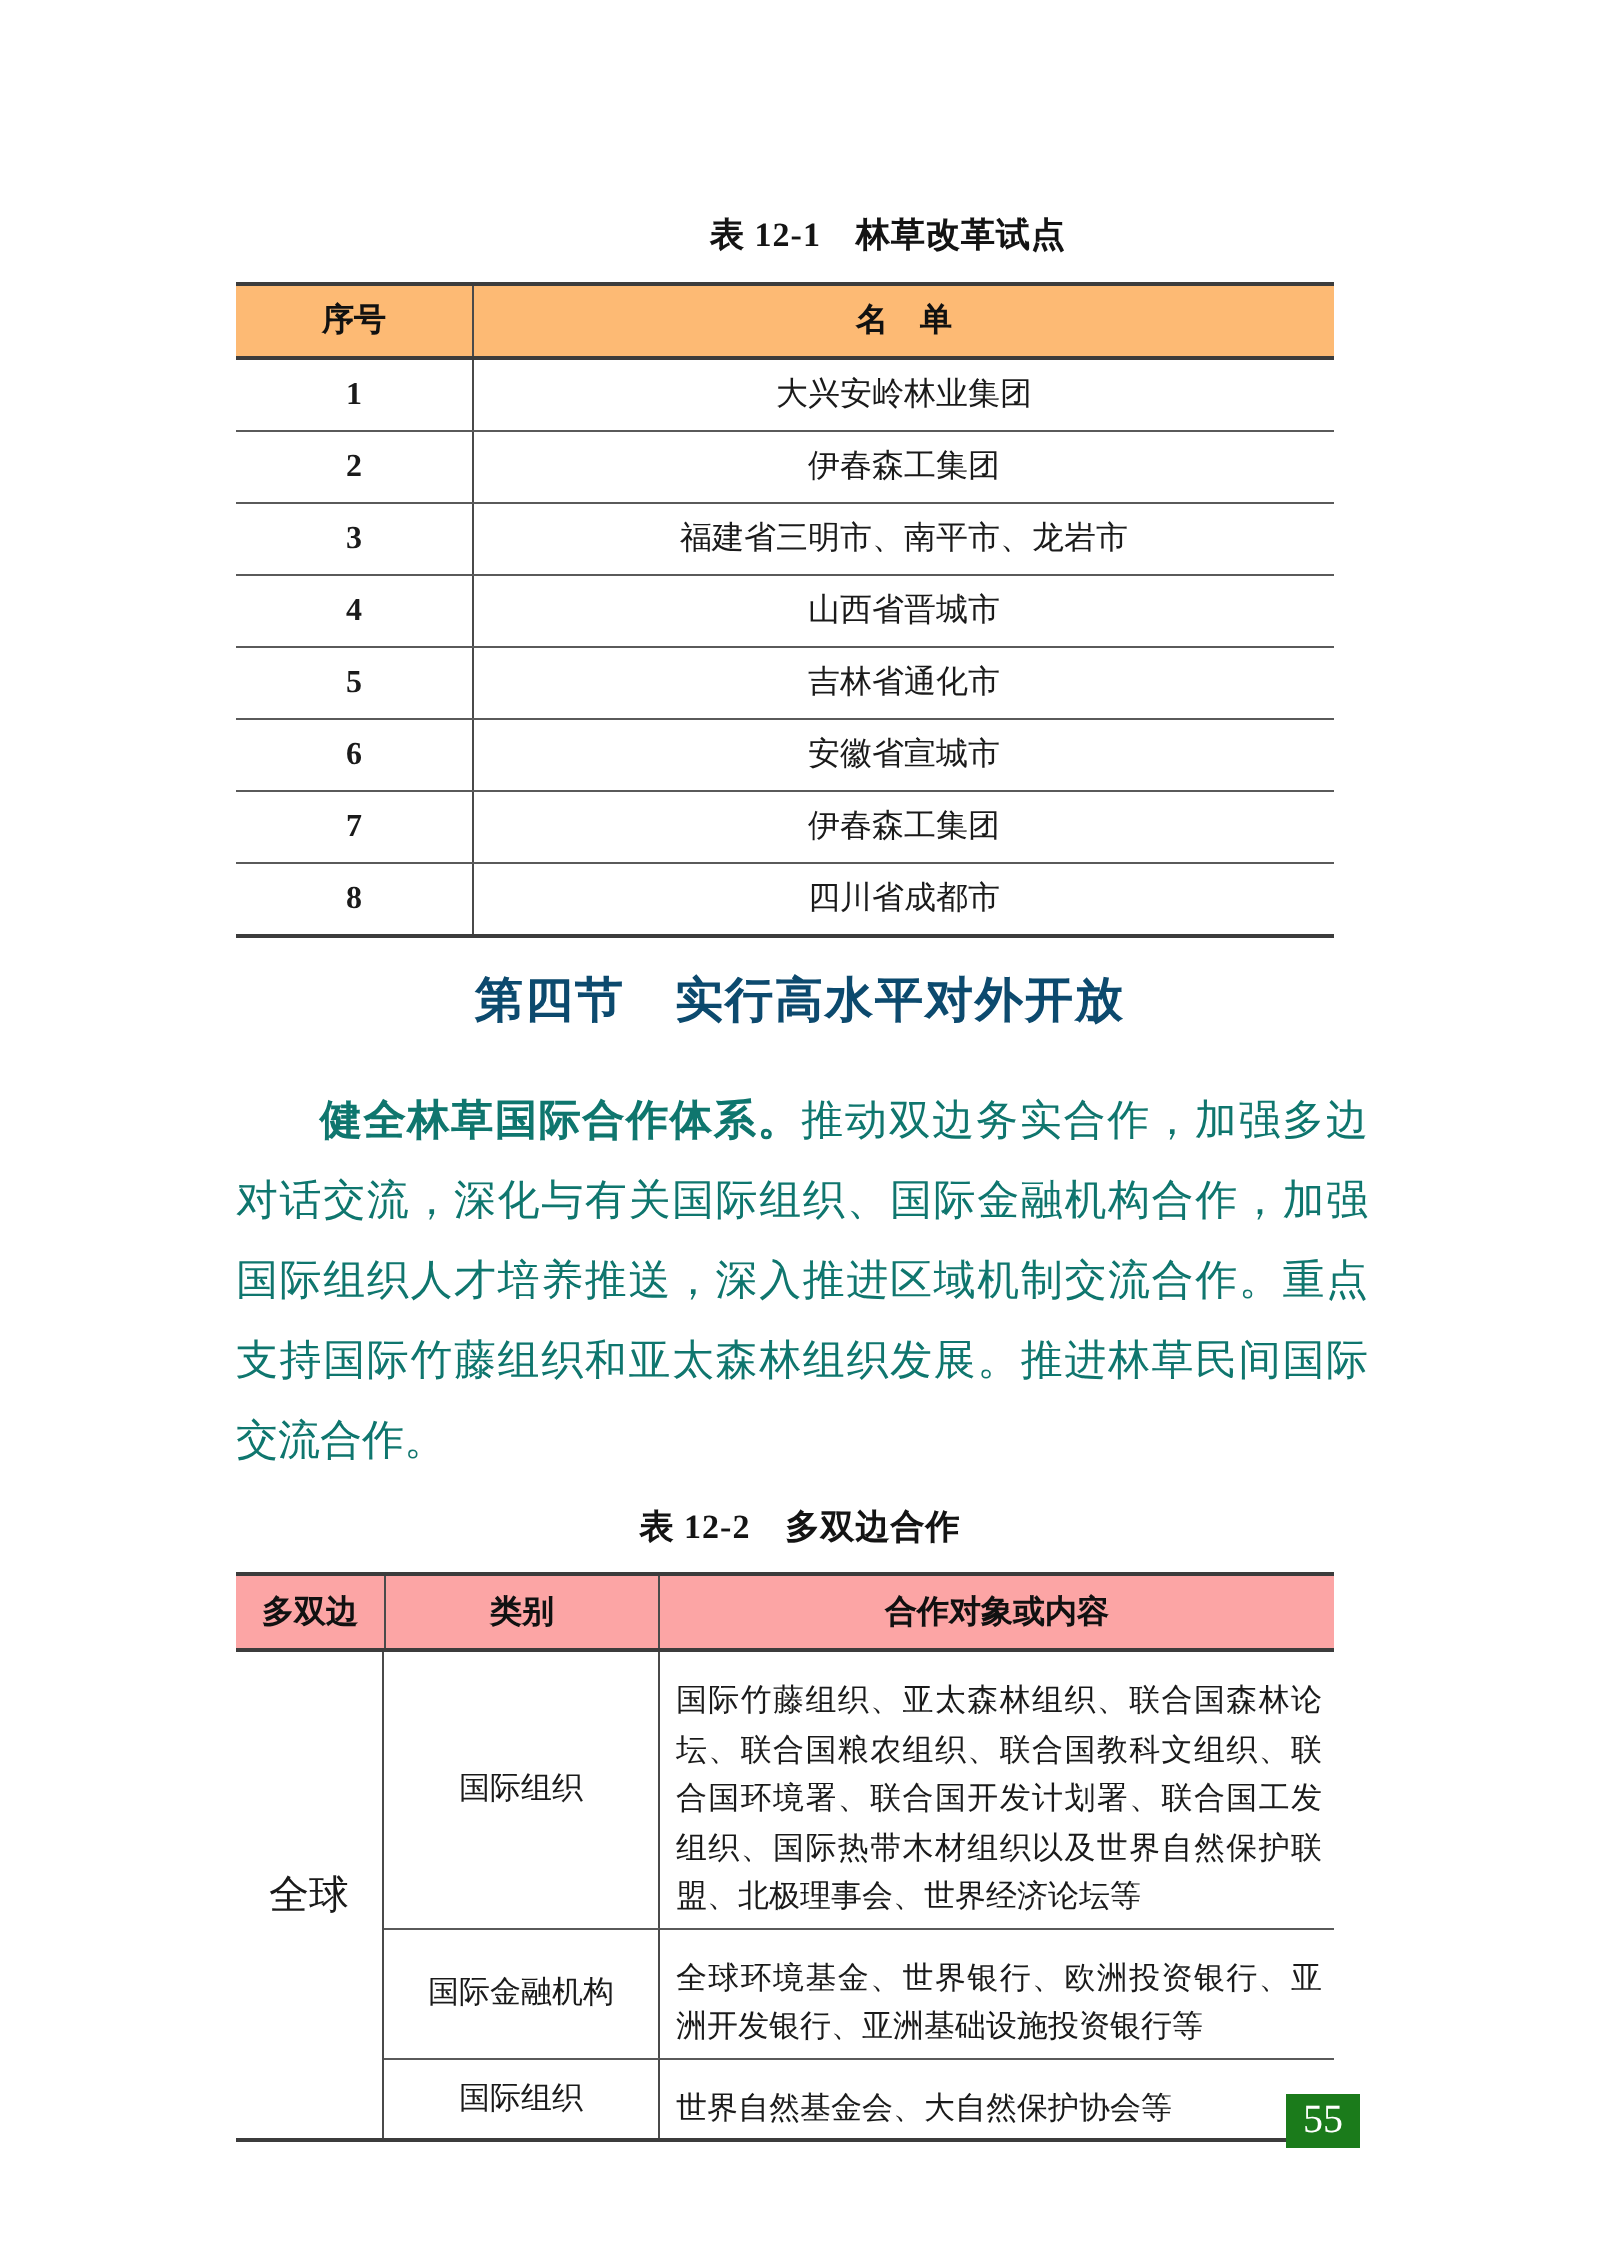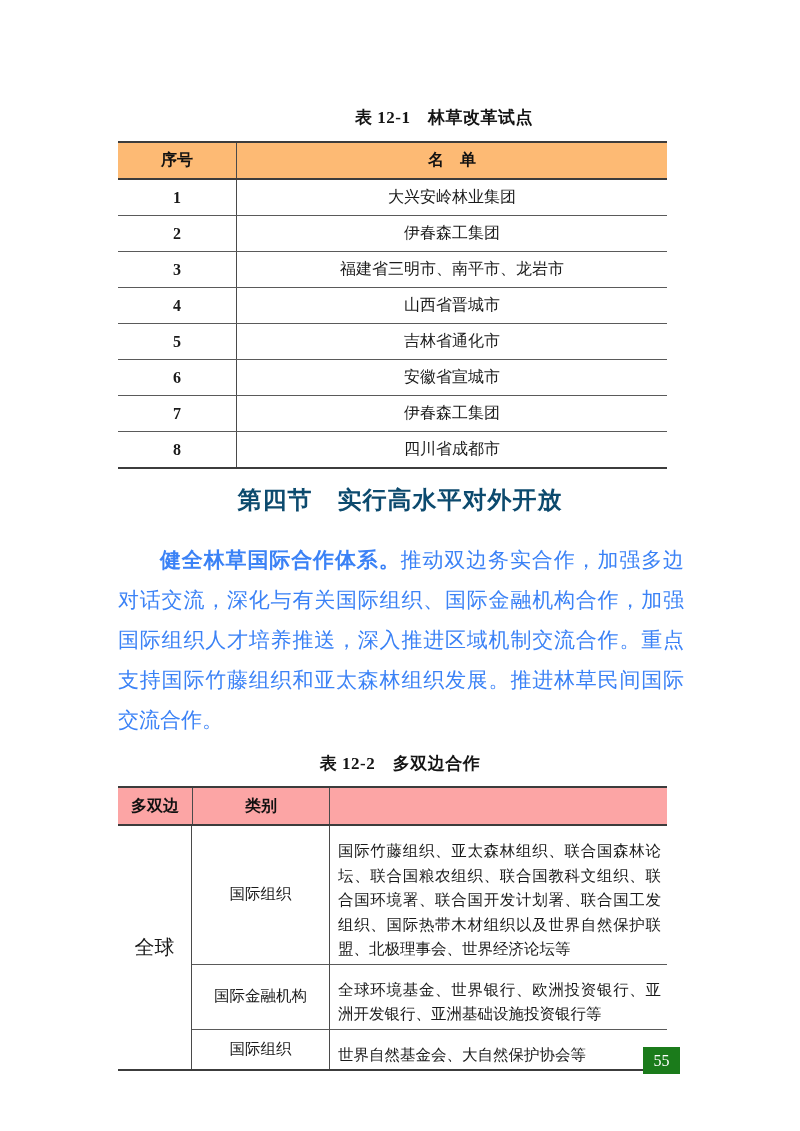--- a/index.html
+++ b/index.html
@@ -31,21 +31,21 @@
   .section-heading{
     position:absolute;top:484px;left:0;width:800px;text-align:center;
     font-family:"Liberation Sans","DejaVu Sans",sans-serif;
     font-weight:bold;font-size:24px;color:#0c4a6e;letter-spacing:1px;
   }
 
   
   .body-para{
     position:absolute;top:540px;left:118px;width:566px;
     font-size:21px;line-height:40px;text-align:justify;text-justify:inter-character;
-    text-indent:2em;color:#3b82f6;
+    text-indent:2em;color:#0f766e;
   }
   .body-para .lead{font-weight:bold;}
 
   
   #table2{top:786px;}
   .t2-header{display:grid;grid-template-columns:74px 138px 337px;height:36px;background:#fca5a5;border-bottom:2px solid #3c3c3c;}
   .t2-header>div{display:flex;align-items:center;justify-content:center;font-weight:bold;font-size:16px;color:#111;}
   .t2-body{display:grid;grid-template-columns:74px 138px 337px;}
   .t2-scope{
     grid-row:1 / span 3;display:flex;align-items:center;justify-content:center;
@@ -58,21 +58,21 @@
   .t2-content{
     font-size:15.5px;line-height:24.5px;padding:13px 6px 2px 8px;
     display:flex;align-items:center;text-align:justify;text-justify:inter-character;
   }
   .t2-sep{border-top:1px solid #5a5a5a;}
 
   
   .page-badge{
     position:absolute;top:1047px;left:643px;width:37px;height:27px;
     background:#1b7b1b;color:#ffffff;display:flex;align-items:center;justify-content:center;
-    font-size:16px;font-family:"Liberation Serif","DejaVu Serif",serif;
+    font-size:20px;font-family:"Liberation Serif","DejaVu Serif",serif;
   }
 </style>
 </head>
 <body>
 
 <div class="page">
 
   <div class="tbl-caption" id="t1-caption">表 12-1　林草改革试点</div>
 
   <div class="tbl" id="table1">
@@ -119,20 +119,21 @@
   <div class="body-para">
     <span class="lead">健全林草国际合作体系。</span><span>推动双边务实合作，加强多边对话交流，深化与有关国际组织、国际金融机构合作，加强国际组织人才培养推送，深入推进区域机制交流合作。重点支持国际竹藤组织和亚太森林组织发展。推进林草民间国际交流合作。</span>
   </div>
 
   <div class="tbl-caption" id="t2-caption">表 12-2　多双边合作</div>
 
   <div class="tbl" id="table2">
     <div class="t2-header">
       <div>多双边</div>
       <div style="border-left:1px solid #4a4a4a;border-right:1px solid #4a4a4a;">类别</div>
+      <div>合作对象或内容</div>
     </div>
     <div class="t2-body">
       <div class="t2-scope">全球</div>
 
       <div class="t2-cat">国际组织</div>
       <div class="t2-content">国际竹藤组织、亚太森林组织、联合国森林论坛、联合国粮农组织、联合国教科文组织、联合国环境署、联合国开发计划署、联合国工发组织、国际热带木材组织以及世界自然保护联盟、北极理事会、世界经济论坛等</div>
 
       <div class="t2-cat t2-sep">国际金融机构</div>
       <div class="t2-content t2-sep">全球环境基金、世界银行、欧洲投资银行、亚洲开发银行、亚洲基础设施投资银行等</div>
 

